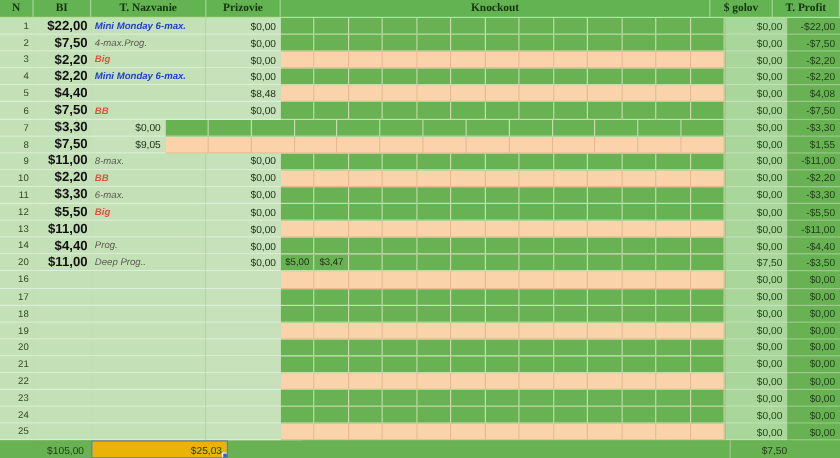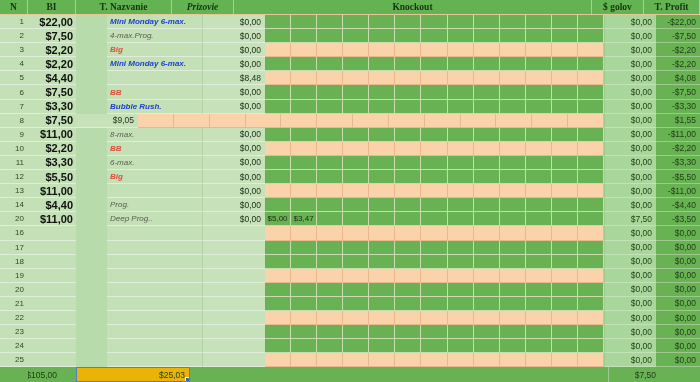--- a/index.html
+++ b/index.html
@@ -16,57 +16,57 @@
   .hdr > div{
     display:flex;align-items:center;justify-content:center;
     font-family:"Liberation Serif", serif;
     font-size:9.5px;color:#16330f;font-weight:600;
     border-right:1px solid #a9cf9c;box-sizing:border-box;
     height:14px;overflow:hidden;white-space:nowrap;
   }
   .h-n{width:28px;}
   .h-bi{width:48px;}
   .h-name{width:96px;}
-  .h-prize{width:62px;font-size:8px;font-style:italic;}
+  .h-prize{width:62px;font-size:8px;}
   .h-ko{flex:1;}
   .h-gol{width:52px;font-size:7.5px;}
   .h-prof{width:56px;border-right:none;}
 
   
   .rows{flex:1;display:flex;flex-direction:column;}
   .row{display:flex;height:14.1px;box-sizing:border-box;}
   .row > div{box-sizing:border-box;height:100%;display:flex;align-items:center;overflow:hidden;white-space:nowrap;}
 
   .c-n{width:28px;justify-content:flex-end;padding-right:4px;font-size:8px;color:#31481f;
        background:#c3e0b6;border-bottom:1px solid #dfeedb;}
   .c-bi{width:48px;justify-content:flex-end;padding-right:3px;font-size:11px;font-weight:bold;
         color:#111;background:#c3e0b6;border-bottom:1px solid #dfeedb;font-family:"Liberation Sans",sans-serif;}
   .c-name{width:96px;justify-content:flex-start;padding-left:3px;font-size:8px;font-style:italic;
-          background:#c3e0b6;border-bottom:1px solid #dfeedb;border-right:1px solid #b3d2a6;margin-left:31px;}
+          background:#c3e0b6;border-bottom:1px solid #dfeedb;border-right:1px solid #b3d2a6;}
   .c-name.blue{color:#1e3fd0;font-weight:bold;}
   .c-name.red{color:#e0503c;font-weight:bold;}
   .c-name.grey{color:#5b5b53;}
   .c-prize{width:62px;justify-content:flex-end;padding-right:4px;font-size:8.5px;color:#1b2c12;
            background:#c7e2bb;border-bottom:1px solid #dfeedb;}
   .c-ko{flex:1;display:flex;}
   .ko-cell{flex:1;border-right:1px solid #dcbb92;border-bottom:1px solid #dcbb92;
            display:flex;align-items:center;justify-content:center;font-size:8px;color:#1b2c12;
            box-sizing:border-box;height:100%;}
   .ko-green .ko-cell{background:#69b254;border-right-color:#c8dcae;border-bottom-color:#c8dcae;}
   .ko-peach .ko-cell{background:#fbd3ab;border-right-color:#e6b98f;border-bottom-color:#e6b98f;}
   .c-gol{width:52px;justify-content:flex-end;padding-right:4px;font-size:8.5px;
          background:#a9d69b;border-bottom:1px solid #c3e2b8;border-left:1px solid #9cc98e;}
   .c-prof{width:36px;justify-content:flex-end;padding-right:4px;font-size:8.5px;
           background:#69b254;border-bottom:1px solid #9dc98e;padding-left:40px;}
 
   
   .total{display:flex;height:15px;box-sizing:border-box;background:#69b254;}
   .total > div{box-sizing:border-box;height:100%;display:flex;align-items:center;overflow:hidden;white-space:nowrap;}
   .t-n{width:28px;background:#69b254;}
-  .t-bi{width:48px;justify-content:flex-end;padding-right:19px;font-size:8.5px;background:#69b254;}
+  .t-bi{width:48px;justify-content:flex-end;padding-right:6px;font-size:8.5px;background:#69b254;}
   .t-sel{width:114px;justify-content:flex-end;padding-right:4px;font-size:8.5px;
          background:#eab308;border:1.5px solid #4a7fd4;position:relative;}
   .t-sel:after{content:"";position:absolute;right:-2px;bottom:-2px;width:4px;height:4px;background:#2f63c0;border:1px solid #fff;}
   .t-prize{width:62px;justify-content:flex-end;padding-right:4px;font-size:8.5px;background:#69b254;margin-top:31px;}
   .t-ko{flex:1;background:#69b254;}
   .t-gol{width:52px;justify-content:flex-end;padding-right:4px;font-size:8.5px;background:#69b254;border-left:1px solid #9cc98e;}
   .t-prof{width:40px;justify-content:flex-end;padding-right:4px;font-size:8.5px;background:#fca5a5;color:#111;margin-top:32px;}
 </style>
 </head>
 <body>
@@ -218,21 +218,20 @@
           <div class="ko-cell"></div>
           <div class="ko-cell"></div>
           <div class="ko-cell"></div>
         </div>
         <div class="c-gol">$0,00</div>
         <div class="c-prof">-$7,50</div>
       </div>
       <div class="row">
         <div class="c-n">7</div>
         <div class="c-bi">$3,30</div>
-        <div class="c-name blue">Bubble Rush.</div>
         <div class="c-prize">$0,00</div>
         <div class="c-ko ko-green">
           <div class="ko-cell"></div>
           <div class="ko-cell"></div>
           <div class="ko-cell"></div>
           <div class="ko-cell"></div>
           <div class="ko-cell"></div>
           <div class="ko-cell"></div>
           <div class="ko-cell"></div>
           <div class="ko-cell"></div>

